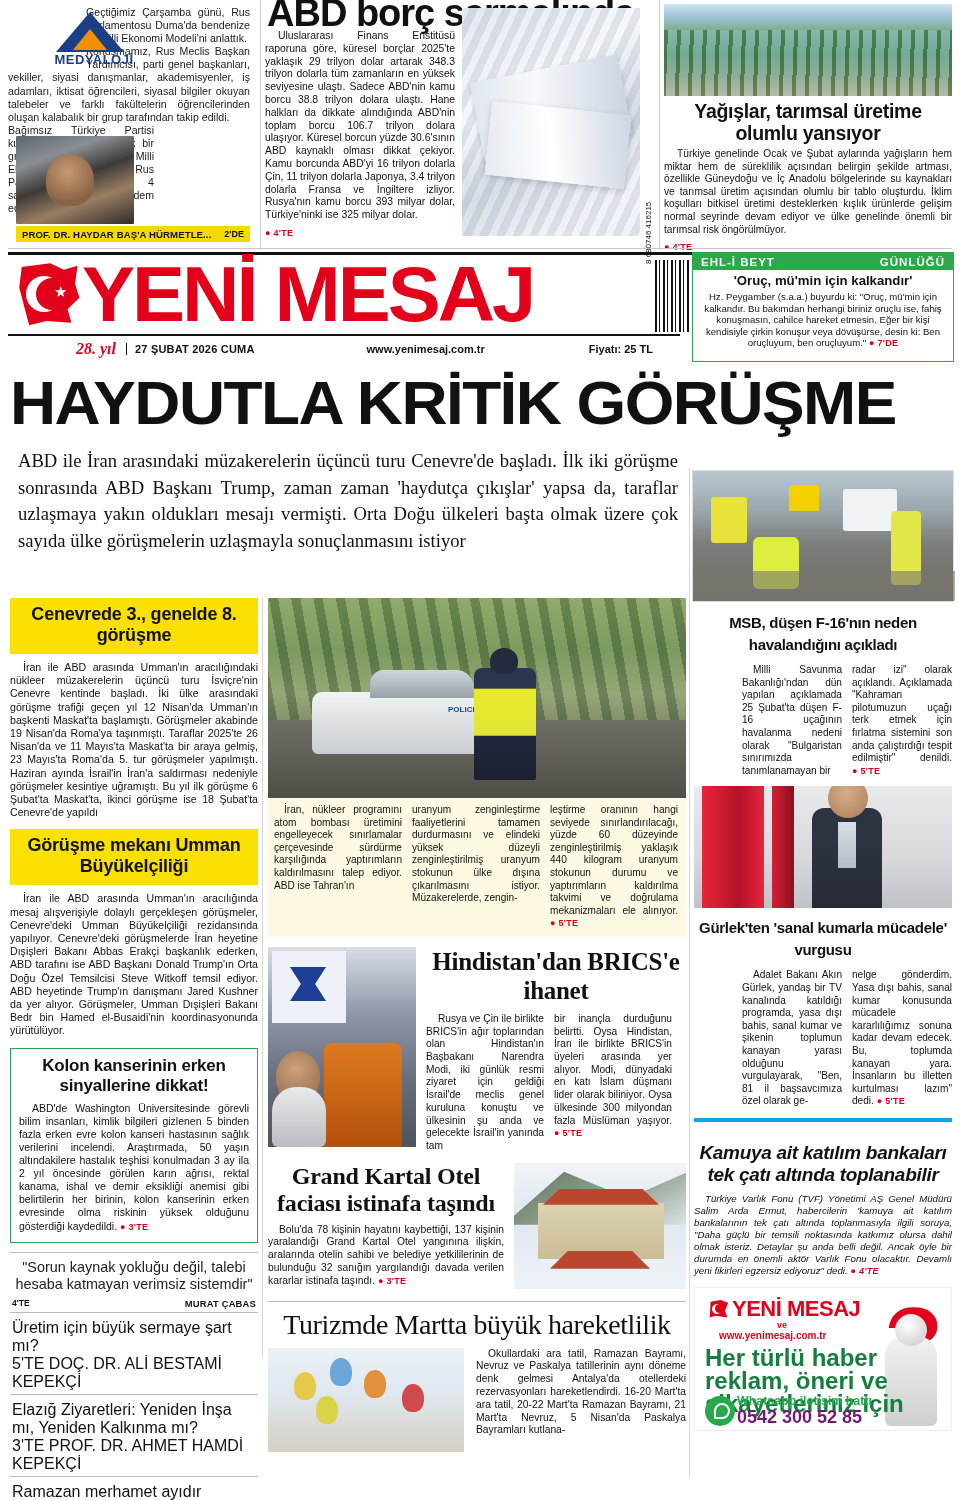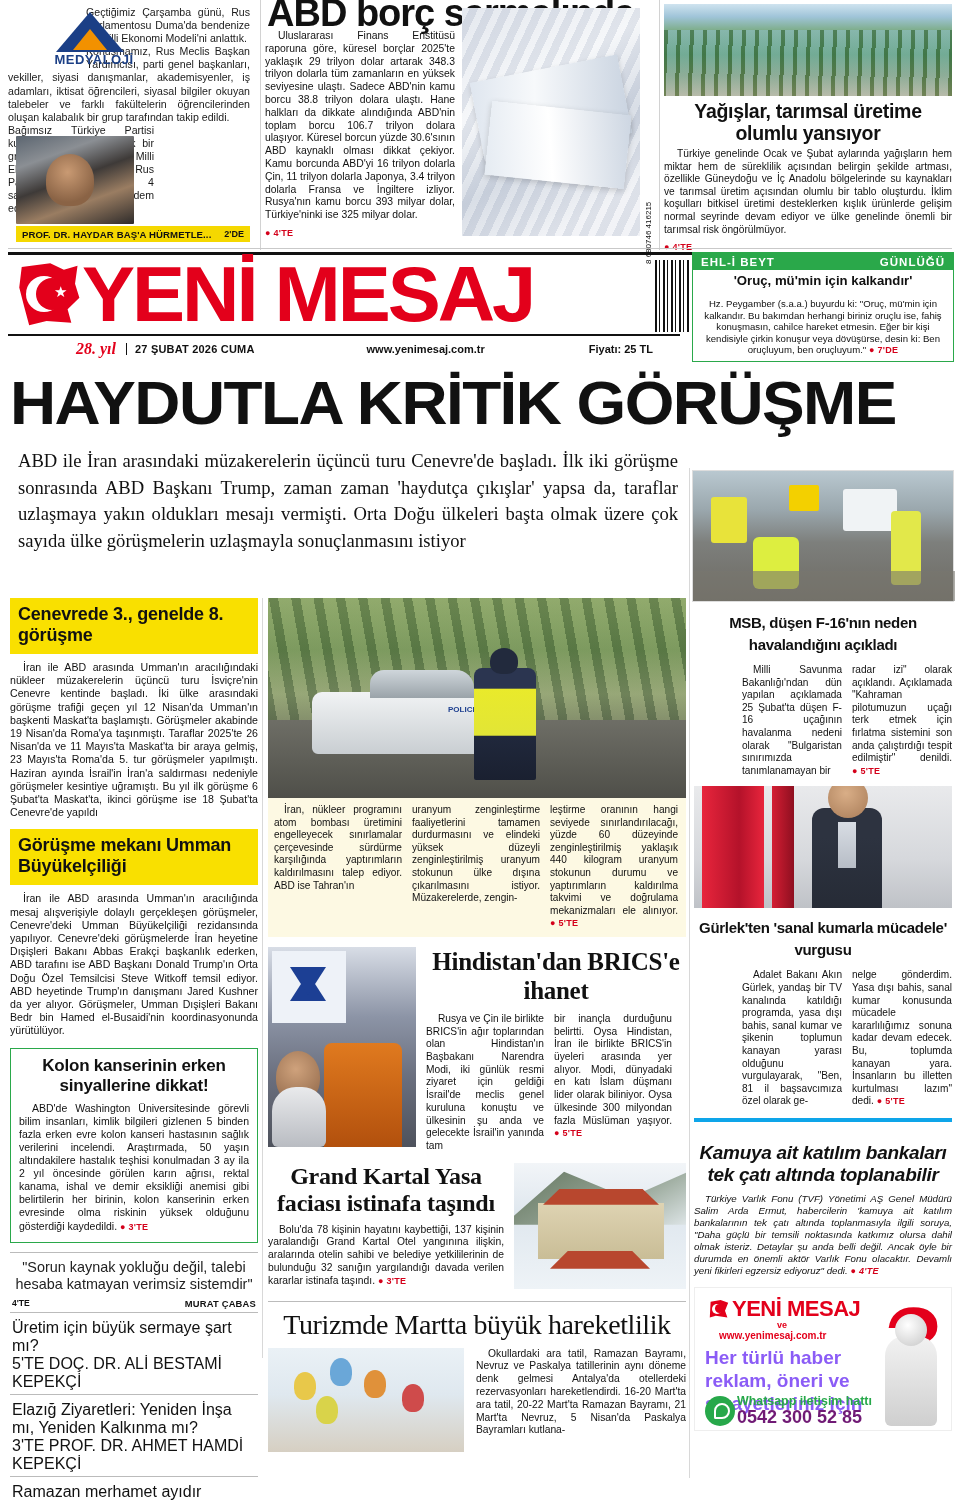--- a/index.html
+++ b/index.html
@@ -109,21 +109,21 @@
   .mh-price { font-size: 11px; font-weight:bold; margin-left: 104px; }
 
   .ehl { position:absolute; left: 692px; top: 252px; width: 262px; height: 110px;
      border:1px solid #2aa84a; background:#fff; }
   .ehl-bar { position:absolute; left:0; top:0; width: 260px; height: 17px; background:#2aa84a;
      display:flex; align-items:center; justify-content:space-between; padding: 0 8px; }
   .ehl-bar span { color:#fff; font-weight:bold; font-size: 11.5px; letter-spacing: 1px; }
   .ehl-title { position:absolute; left: 4px; top: 20px; width: 252px; text-align:center;
      font-size: 13.2px; font-weight:bold; }
   .ehl-body { position:absolute; left: 5px; top: 38px; width: 250px; text-align:center;
-     font-size: 9.6px; line-height: 11.6px; margin-top: 7px; }
+     font-size: 9.6px; line-height: 11.6px; }
 
   
   .mainhead { position:absolute; left: 10px; top: 372px; width: 940px; height: 62px;
      font-size: 62px; line-height: 62px; font-weight: 900; letter-spacing: -1.5px;
      color:#111; white-space: nowrap; transform: scaleX(1.03); transform-origin: left top; }
   .lede { position:absolute; left: 18px; top: 448px; width: 660px;
      font-family:"Liberation Serif", serif; font-size: 18.6px; line-height: 26.5px;
      text-align: justify; color:#111; }
 
   .hero-img { position:absolute; left: 692px; top: 470px; width: 262px; height: 132px;
@@ -131,21 +131,21 @@
      background: linear-gradient(180deg,#b9c8d0 0%, #9aa7ad 30%, #7d7f7c 55%, #6d6a63 100%); }
   .hero-img .v1{position:absolute;left:18px;top:26px;width:36px;height:46px;background:#e8e33a;border-radius:3px;}
   .hero-img .v2{position:absolute;left:150px;top:18px;width:54px;height:42px;background:#f0f3f5;border-radius:3px;}
   .hero-img .v3{position:absolute;left:96px;top:14px;width:30px;height:26px;background:#f3d000;border-radius:2px;}
   .hero-img .v4{position:absolute;left:60px;top:66px;width:46px;height:52px;background:#ddee40;border-radius:6px;}
   .hero-img .v5{position:absolute;left:198px;top:40px;width:30px;height:74px;background:#e2e84a;border-radius:4px;}
   .hero-img .v6{position:absolute;left:0;bottom:0;width:262px;height:30px;background:rgba(120,118,110,.6);}
 
   
   .colL { position:absolute; left: 10px; top: 598px; width: 248px; }
-  .ybox { background:#f9e000; padding: 6px 8px 8px; text-align:left; }
+  .ybox { background:#f9e000; padding: 6px 8px 8px; text-align:center; }
   .ybox h2 { font-size: 18px; line-height: 21px; font-weight: bold; color:#111; letter-spacing:-.2px; }
   .colL .art { margin-top: 7px; }
   .colL .art p { font-size: 10.6px; line-height: 13.2px; text-align: justify; }
 
   .gbox { border: 1px solid #2aa84a; margin-top: 10px; padding: 7px 8px 8px; }
   .gbox h2 { font-size: 17px; line-height: 20px; font-weight:bold; text-align:center; letter-spacing:-.2px; }
   .gbox p { font-size: 10.5px; line-height: 13.1px; text-align:justify; margin-top: 6px; }
 
   .colbox { border-top:1px solid #bbb; border-bottom:1px solid #bbb; margin-top: 9px; padding: 6px 2px 3px; }
   .colbox .q { font-size: 14.4px; line-height: 17.5px; text-align:center; color:#222; }
@@ -256,22 +256,22 @@
   .ad { margin-top: 10px; width: 258px; height: 144px; position:relative; overflow:hidden;
      background:#ffffff; border:1px solid #eee; }
   .ad .logo2 { position:absolute; left: 14px; top: 8px; display:flex; align-items:center; }
   .ad .logo2 .fl { width: 20px; height: 18px; background:#e3001b; margin-right: 3px;
      clip-path: polygon(8% 10%, 58% 0, 96% 16%, 80% 60%, 92% 98%, 34% 88%, 4% 98%); position:relative;}
   .ad .logo2 .fl:after{content:"";position:absolute;left:3px;top:4px;width:10px;height:10px;border-radius:50%;background:#fff;}
   .ad .logo2 .fl:before{content:"";position:absolute;left:6px;top:4px;width:9px;height:9px;border-radius:50%;background:#e3001b;z-index:2;}
   .ad .logo2 .nm { font-size: 22px; font-weight:900; color:#e3001b; letter-spacing:-.5px; }
   .ad .ve { position:absolute; left: 82px; top: 32px; font-size: 9px; font-weight:bold; color:#e3001b; }
   .ad .url { position:absolute; left: 24px; top: 42px; font-size: 10px; font-weight:bold; color:#e3001b; }
-  .ad .l1 { position:absolute; left: 10px; top: 58px; font-size: 19px; line-height: 23px;
-     font-weight:bold; color:#8b5cf6; }
+  .ad .l1 { position:absolute; left: 10px; top: 58px; font-size: 24px; line-height: 23px;
+     font-weight:bold; color:#15803d; }
   .ad .qm { position:absolute; right: 8px; top: 6px; font-size: 96px; line-height: 96px;
      font-weight: 900; color:#e3001b; }
   .ad .fig { position:absolute; right: 14px; top: 48px; width: 52px; height: 90px;
      background: linear-gradient(180deg,#f2f2f2,#cfcfcf); border-radius: 20px 20px 6px 6px; }
   .ad .fig:before { content:""; position:absolute; left: 10px; top: -22px; width: 32px; height: 32px;
      background: radial-gradient(circle at 40% 35%, #ffffff, #c6c6c6); border-radius:50%; }
   .ad .wa { position:absolute; left: 42px; bottom: 22px; font-size: 12.4px; font-weight:bold; color:#27a84a; }
   .ad .waicon { position:absolute; left: 10px; bottom: 4px; width: 30px; height: 30px;
      border-radius: 50%; background:#27a84a; }
   .ad .waicon:after { content:""; position:absolute; left: 9px; top: 7px; width: 12px; height: 12px;
@@ -476,21 +476,21 @@
           <div class="c">
             <span>bir inançla durduğunu belirtti. Oysa Hindistan, İran ile birlikte BRICS'in üyeleri arasında yer alıyor. Modi, dünyadaki en katı İslam düşmanı lider olarak biliniyor. Oysa ülkesinde 300 milyondan fazla Müslüman yaşıyor.</span>
             <span class="ref">● <span>5'TE</span></span>
           </div>
         </div>
       </div>
     </div>
 
     <div class="kartal">
       <div class="txt">
-        <h2>Grand Kartal Yasa faciası istinafa taşındı</h2>
+        <h2>Grand Kartal Otel faciası istinafa taşındı</h2>
         <p>
           <span>Bolu'da 78 kişinin hayatını kaybettiği, 137 kişinin yaralandığı Grand Kartal Otel yangınına ilişkin, aralarında otelin sahibi ve belediye yetkililerinin de bulunduğu 32 sanığın yargılandığı davada verilen kararlar istinafa taşındı.</span>
           <span class="ref">● <span>3'TE</span></span>
         </p>
       </div>
       <div class="img">
         <div class="mtn"></div>
           <div class="hotel"></div>
           <div class="roof2"></div>
       </div>

